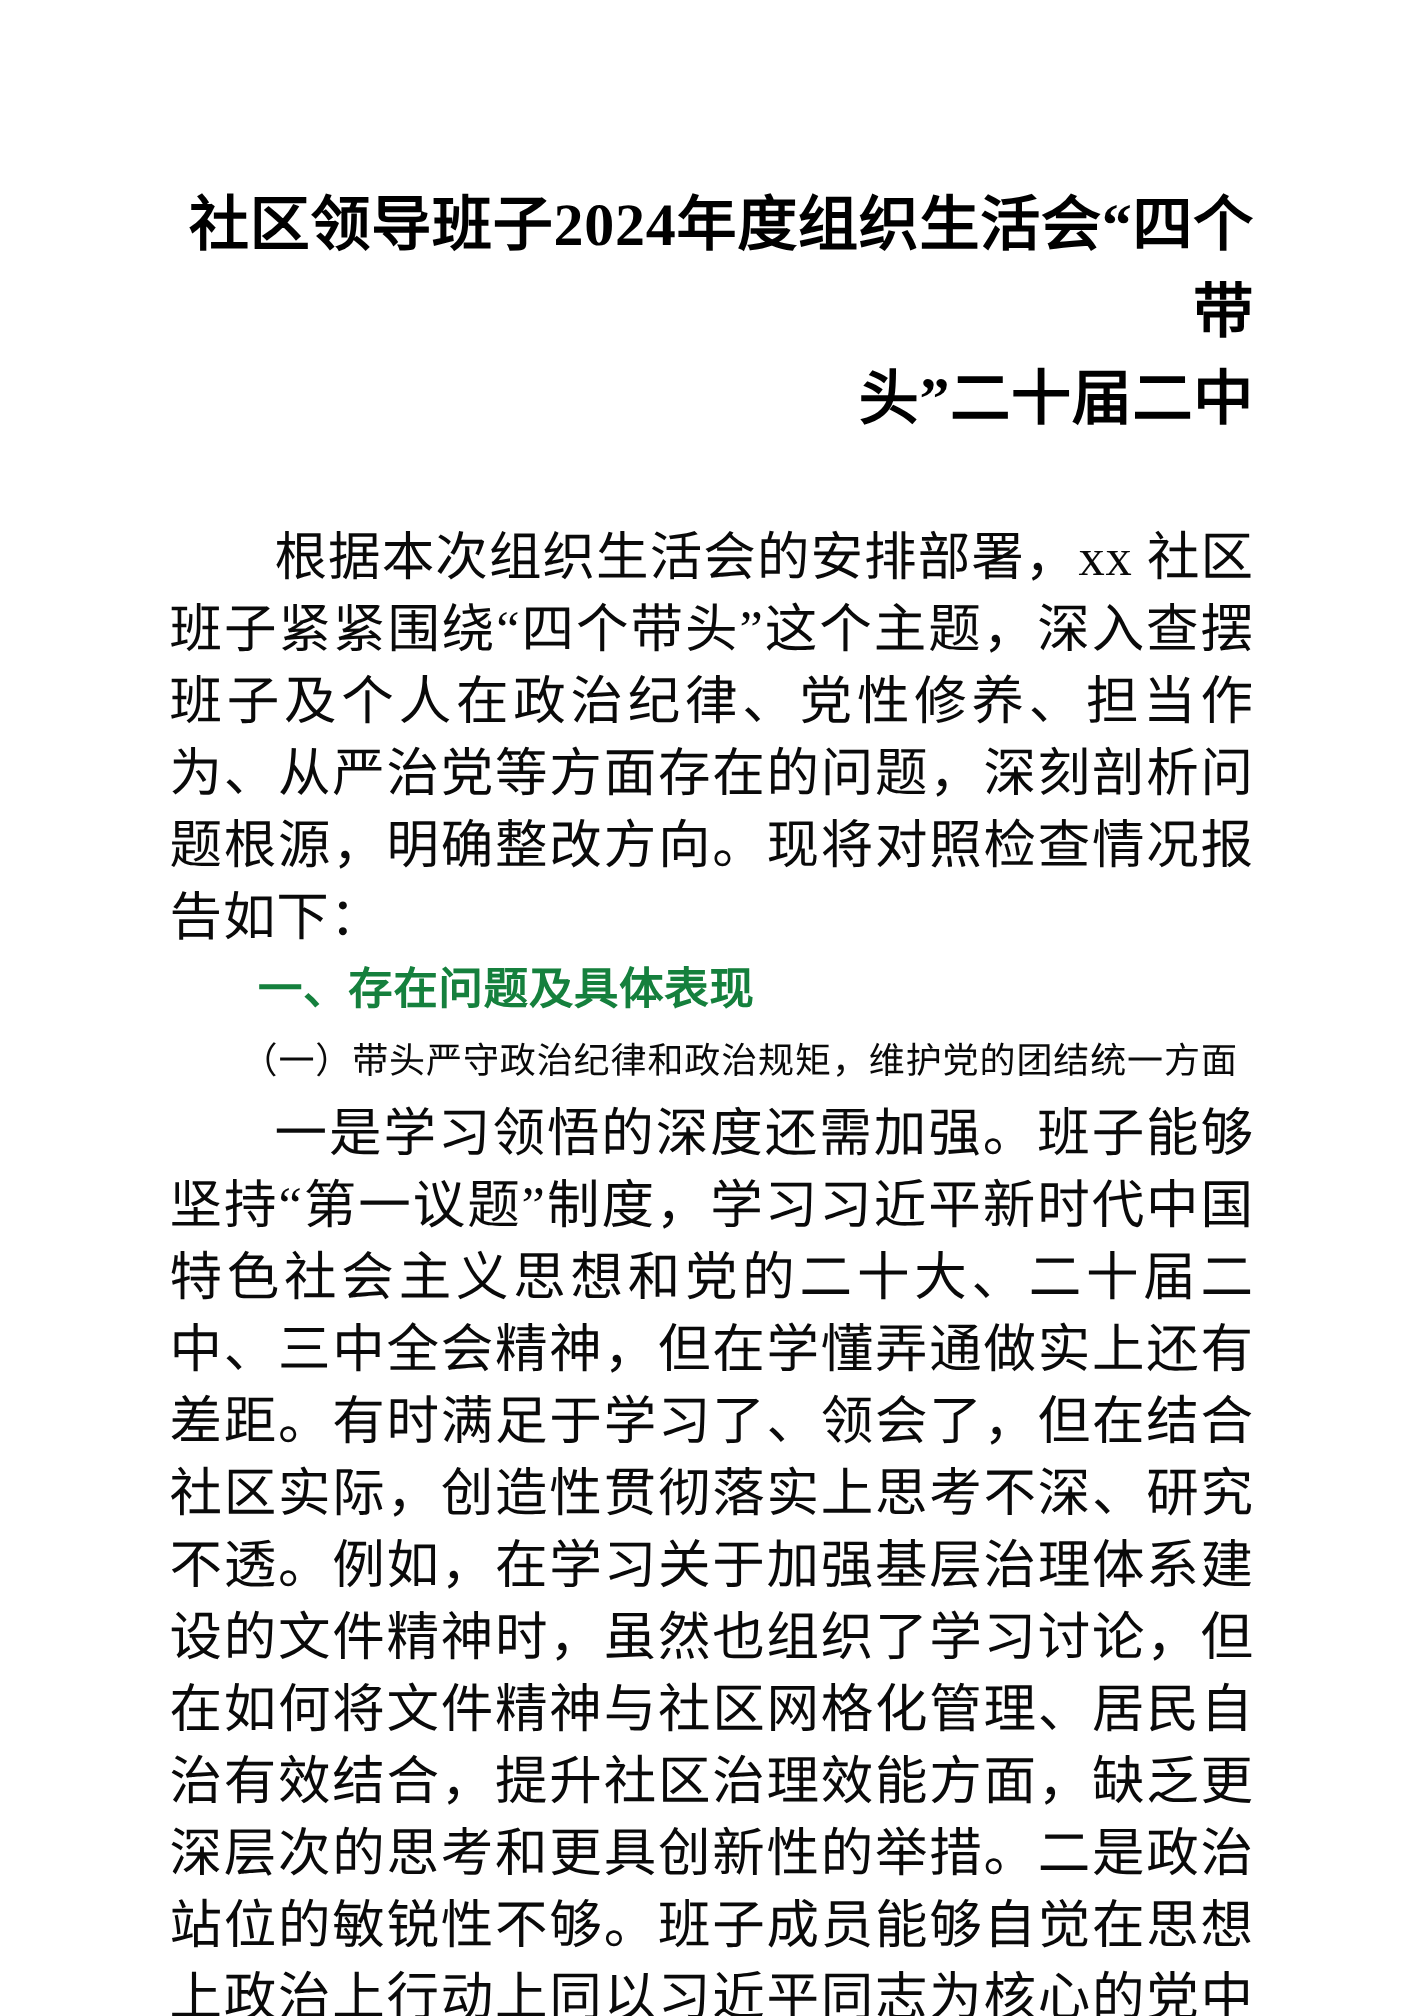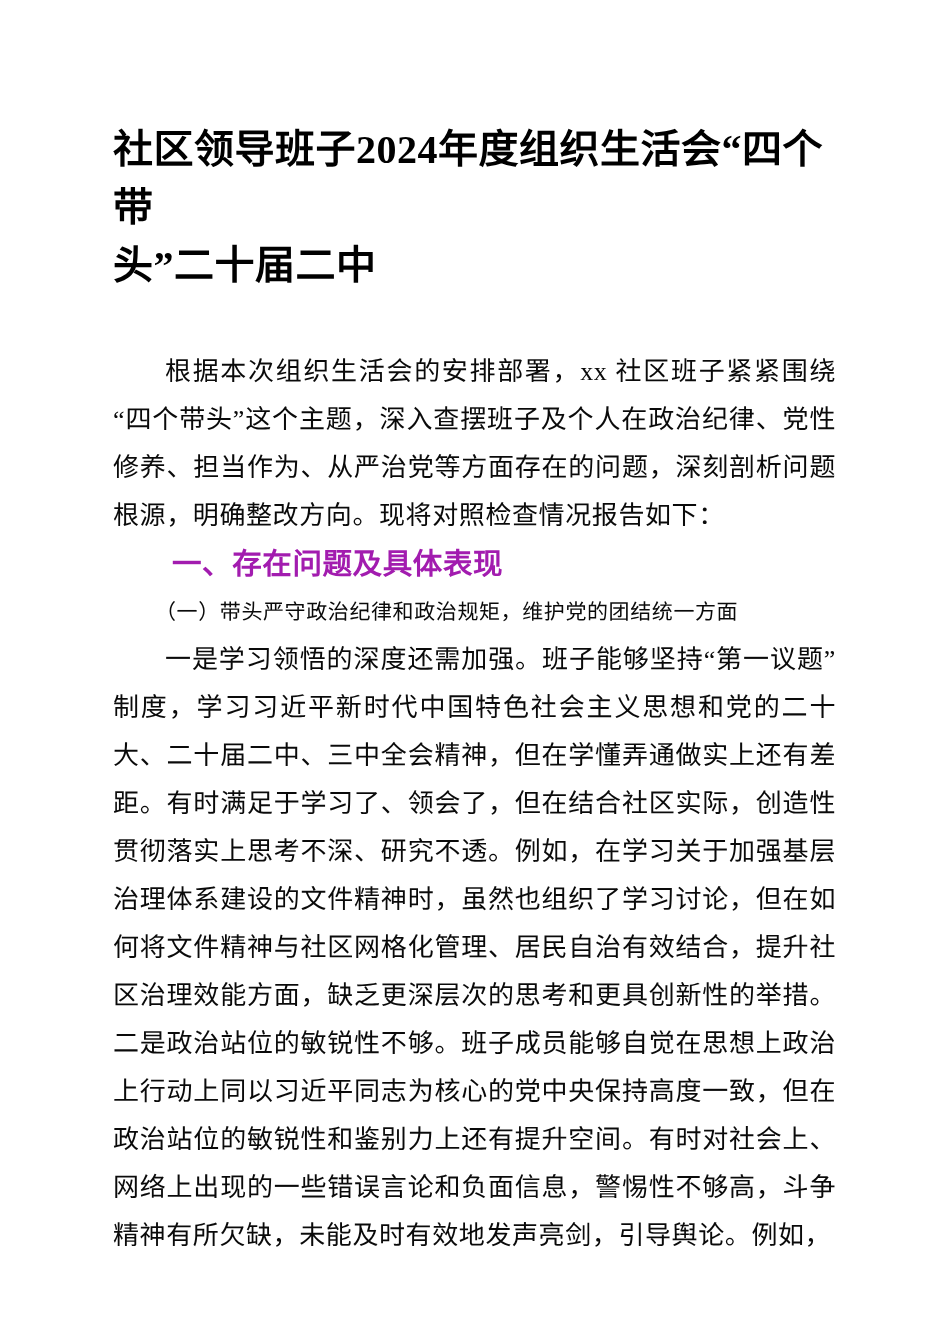--- a/index.html
+++ b/index.html
@@ -30,36 +30,36 @@
     position: absolute;
     left: 113px;
     top: 0;
     width: 723px;
   }
 
   
   .doc-title {
     margin: 0;
     padding: 0;
-    text-align: left;
+    text-align: right;
     font-family: "Liberation Serif", "DejaVu Serif", serif;
     font-weight: 700;
     font-size: 40px;
     line-height: 58px;
     letter-spacing: 0.5px;
     color: #000000;
     padding-top: 121px;
   }
 
   
   .para {
     margin: 0;
     padding: 0;
     font-family: "Liberation Serif", "DejaVu Serif", serif;
-    font-size: 26px;
+    font-size: 35px;
     line-height: 48px;
     text-align: justify;
     text-justify: inter-character;
     text-align-last: left;
     letter-spacing: 0.6px;
     color: #0a0a0a;
     word-break: break-all;
   }
 
   .indent2 {
@@ -74,29 +74,29 @@
   
   .heading-1 {
     margin: 0;
     padding: 0;
     font-family: "Liberation Sans", "DejaVu Sans", sans-serif;
     font-weight: 700;
     font-size: 29.5px;
     line-height: 48px;
     letter-spacing: 0.6px;
     text-indent: 2em;
-    color: #a21caf;
+    color: #15803d;
   }
 
   
   .heading-2 {
     margin: 0;
     padding: 0;
     font-family: Liberation Sans, sans-serif;
-    font-size: 21px;
+    font-size: 24px;
     line-height: 48px;
     letter-spacing: 0.6px;
     text-indent: 2em;
     text-align: justify;
     text-justify: inter-character;
     text-align-last: left;
     color: #0a0a0a;
     word-break: break-all;
   }
 

